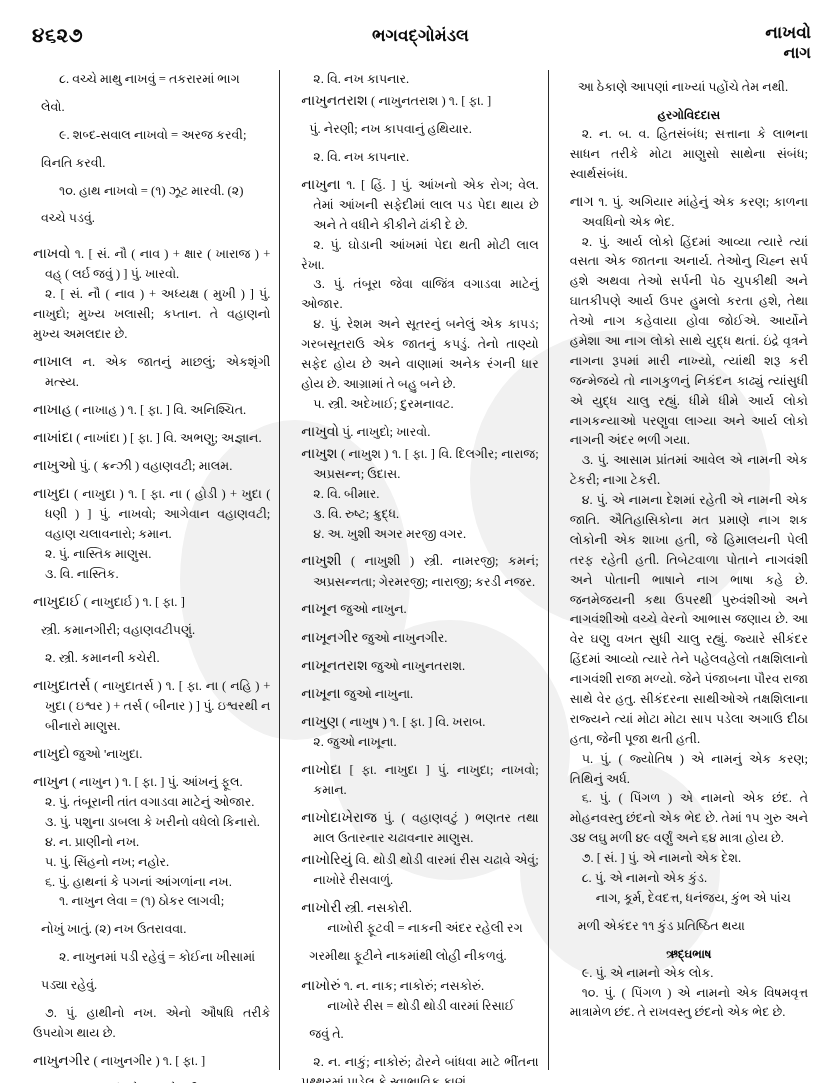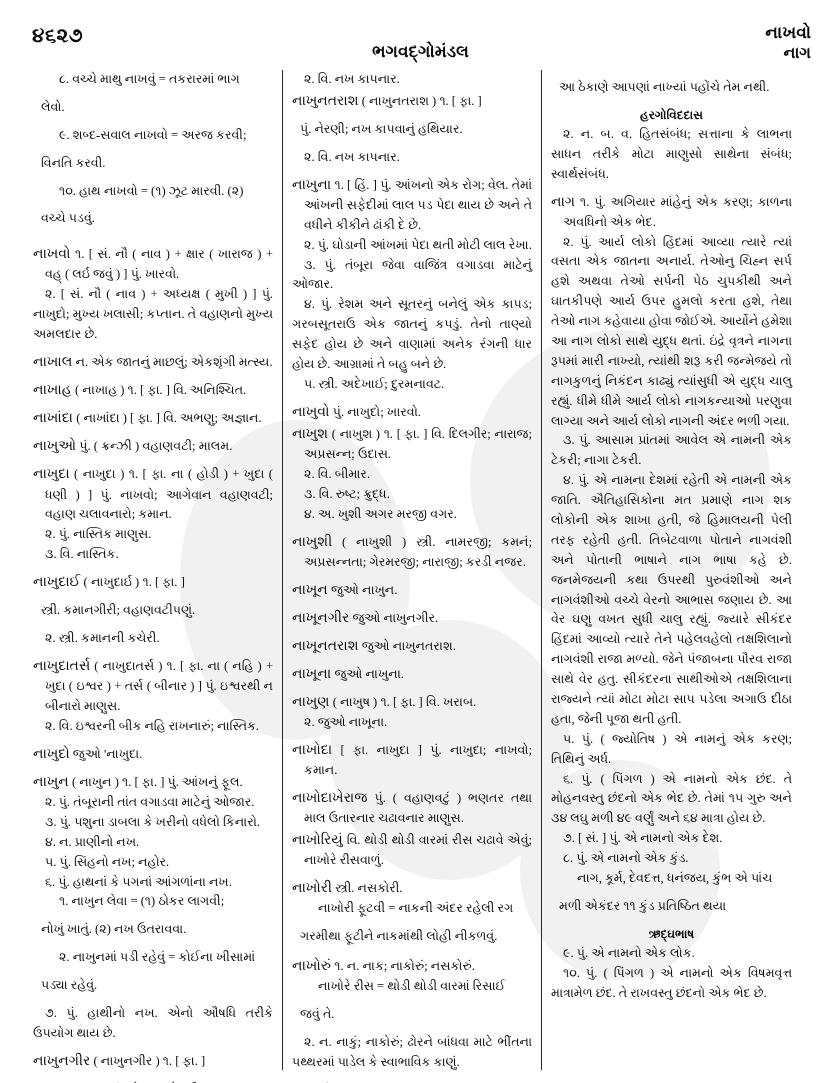--- a/index.html
+++ b/index.html
@@ -47,39 +47,39 @@
   .folio {
     position: absolute;
     left: 8px;
     top: 6px;
     font-size: 20px;
     letter-spacing: 0.5px;
   }
   .book-title {
     position: absolute;
     left: 0; right: 0;
-    top: 24px;
+    top: 8px;
     text-align: center;
     font-size: 17px;
     font-family: Liberation Mono, monospace;
   }
   .head-right {
     position: absolute;
     right: 6px;
     top: 4px;
     text-align: right;
     line-height: 1.25;
     font-size: 17px;
   }
   .head-right .hr2 { font-size: 16px; }
 
   
   .columns {
     display: flex;
-    gap: 0;
+    gap: 12px;
     height: 1000px;
   }
   .col {
     box-sizing: border-box;
     width: 259px;
     padding: 0 9px;
     font-size: 12.6px;
     line-height: 1.58;
   }
   .col-1 { border-right: 1px solid #2a2a2a; }
@@ -158,21 +158,20 @@
         <div class="gap"></div>
         <p class="p-hang"><span class="hw">નાખુદા</span><span> ( નાખુદા ) ૧. [ ફા. ના ( હોડી ) + ખુદા ( ધણી ) ]  પું.  નાખવો;  આગેવાન વહાણવટી; વહાણ ચલાવનારો; કમાન.</span></p>
         <p class="p-sense">૨. પું. નાસ્તિક માણુસ.</p>
         <p class="p-sense">૩. વિ. નાસ્તિક.</p>
         <div class="gap"></div>
         <p class="p-hang"><span class="hw">નાખુદાઈ</span><span> ( નાખુદાર્ઇ )   ૧.  [  ફા.  ]</span></p>
         <p class="p-cont">સ્ત્રી. કમાનગીરી; વહાણવટીપણું.</p>
         <p class="p-sense">૨. સ્ત્રી. કમાનની કચેરી.</p>
         <div class="gap"></div>
         <p class="p-hang"><span class="hw">નાખુદાતર્સ</span><span> ( નાખુદાતર્સ ) ૧.  [ ફા. ના ( નહિ )  +  ખુદા  ( ઇશ્વર )  +  તર્સ ( બીનાર ) ]  પું. ઇશ્વરથી ન બીનારો માણુસ.</span></p>
-        <p class="p-sense">૨. વિ. ઇશ્વરની બીક નહિ રાખનારું; નાસ્તિક.</p>
         <div class="gap"></div>
         <p class="p-hang"><span class="hw">નાખુદો</span><span> જુઓ 'નાખુદા.</span></p>
         <div class="gap"></div>
         <p class="p-hang"><span class="hw">નાખુન</span><span> ( નાખુન ) ૧. [ ફા. ]  પું.  આંખનું ફૂલ.</span></p>
         <p class="p-sense">૨. પું. તંબૂરાની તાંત વગાડવા માટેનું ઓજાર.</p>
         <p class="p-sense">૩. પું. પશુના ડાબલા કે ખરીનો  વધેલો કિનારો.</p>
         <p class="p-sense">૪. ન. પ્રાણીનો નખ.</p>
         <p class="p-sense">૫. પું. સિંહનો નખ; નહોર.</p>
         <p class="p-sense">૬. પું. હાથનાં કે પગનાં આંગળાંના નખ.</p>
         <p class="p-idiom">૧. નાખુન  લેવા = (૧) ઠોકર  લાગવી;</p>

